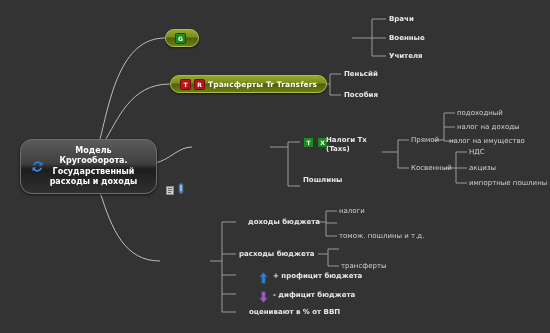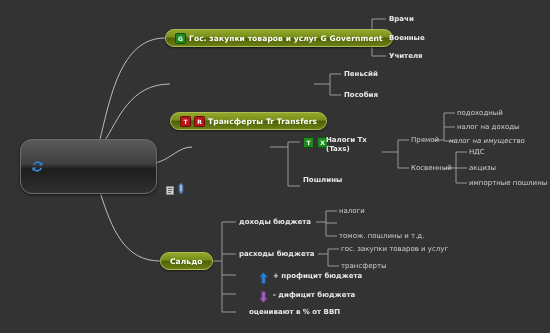--- a/index.html
+++ b/index.html
@@ -195,46 +195,49 @@
     </g>
   </svg>
 
   <div class="central">
     <span class="cycle-icon">
       <svg viewBox="0 0 16 16" width="15" height="15" xmlns="http://www.w3.org/2000/svg">
         <path d="M3.2 6.2 A5.2 5.2 0 0 1 12 4.2 L13.4 2.9 L13.4 7.0 L9.3 7.0 L10.9 5.6 A3.6 3.6 0 0 0 4.7 6.9 Z" fill="#2f7fd0"></path>
         <path d="M12.8 9.8 A5.2 5.2 0 0 1 4 11.8 L2.6 13.1 L2.6 9.0 L6.7 9.0 L5.1 10.4 A3.6 3.6 0 0 0 11.3 9.1 Z" fill="#3a8fe0"></path>
       </svg>
     </span>
+    <span class="central-text">Модель
+Кругооборота.
+Государственный
+расходы и доходы</span>
   </div>
 
   <span class="mini-ico" style="left:166px; top:180px;">
     <svg width="8" height="9" viewBox="0 0 8 9" xmlns="http://www.w3.org/2000/svg">
       <rect x="0.5" y="0.5" width="7" height="8" fill="#cfcfcf" stroke="#8a8a8a"></rect>
       <rect x="2" y="2" width="4" height="1" fill="#666"></rect>
       <rect x="2" y="4" width="4" height="1" fill="#666"></rect>
       <rect x="2" y="6" width="3" height="1" fill="#666"></rect>
     </svg>
   </span>
   <span class="mini-ico" style="left:178px; top:179px;">
     <svg width="6" height="11" viewBox="0 0 6 11" xmlns="http://www.w3.org/2000/svg">
       <rect x="1" y="0.5" width="4" height="10" rx="2" fill="#5b84b8" stroke="#3e5f8a"></rect>
       <rect x="2" y="2" width="2" height="6" fill="#9ab8dd"></rect>
     </svg>
   </span>
 
   <div class="gnode" style="left:165px; top:29px;">
     <span class="badge g">G</span>
-    <span class="glabel">Гос. закупки товаров и услуг G Government</span>
   </div>
   <span class="leaf" style="left:389px; top:15px;">Врачи</span>
   <span class="leaf" style="left:389px; top:34px;">Военные</span>
   <span class="leaf" style="left:389px; top:52px;">Учителя</span>
 
-  <div class="gnode" style="left:170px; top:75px;margin-top:37px;">
+  <div class="gnode" style="left:170px; top:75px;">
     <span class="badge t">T</span>
     <span class="badge r">R</span>
     <span class="glabel">Трансферты Tr Transfers</span>
   </div>
   <span class="leaf" style="left:344px; top:70px;">Пеньсйй</span>
   <span class="leaf" style="left:344px; top:91px;">Пособия</span>
 
 
   <span class="badge-pair" style="left:303px; top:137px;">
     <span class="badge tx">T</span>
@@ -243,31 +246,28 @@
   <span class="leaf two-line" style="left:326px; top:136px;">Налоги Tx
 (Taxs)</span>
 
   <span class="leaf" style="left:303px; top:176px;">Пошлины</span>
 
   <span class="leaf dim" style="left:411px; top:136px;">Прямой</span>
   <span class="leaf dim" style="left:411px; top:164px;">Косвенный</span>
 
   <span class="leaf dim" style="left:457px; top:109px;">подоходный</span>
   <span class="leaf dim" style="left:457px; top:123px;">налог на доходы</span>
-  <span class="leaf dim" style="left:449px; top:137px;font-style:italic;">налог на имущество</span>
+  <span class="leaf dim" style="left:449px; top:137px;">налог на имущество</span>
 
   <span class="leaf dim" style="left:469px; top:148px;">НДС</span>
   <span class="leaf dim" style="left:469px; top:164px;">акцизы</span>
   <span class="leaf dim" style="left:469px; top:179px;">импортные пошлины</span>
 
-  <div class="gnode" style="left:160px; top:252px;">
-    <span class="glabel">Сальдо</span>
-  </div>
-
-  <span class="leaf" style="left:239px; top:218px;">доходы бюджета</span>
+
+  <span class="leaf" style="left:248px; top:218px;">доходы бюджета</span>
   <span class="leaf" style="left:239px; top:250px;">расходы бюджета</span>
 
   <span class="arrow-ico" style="left:259px; top:269px;">
     <svg width="9" height="12" viewBox="0 0 9 12" xmlns="http://www.w3.org/2000/svg">
       <path d="M4.5 0.5 L8.3 5 L6.2 5 L6.2 11.3 L2.8 11.3 L2.8 5 L0.7 5 Z" fill="#2f7fd0" stroke="#1d5c9e" stroke-width="0.7"></path>
     </svg>
   </span>
   <span class="leaf" style="left:273px; top:272px;">+ профицит бюджета</span>
 
   <span class="arrow-ico" style="left:259px; top:288px;">
@@ -275,16 +275,15 @@
       <path d="M4.5 11.5 L0.7 7 L2.8 7 L2.8 0.7 L6.2 0.7 L6.2 7 L8.3 7 Z" fill="#a05fc0" stroke="#6f3d88" stroke-width="0.7"></path>
     </svg>
   </span>
   <span class="leaf" style="left:273px; top:291px;">- дифицит бюджета</span>
 
   <span class="leaf" style="left:249px; top:308px;">оценивают в % от ВВП</span>
 
   <span class="leaf dim" style="left:339px; top:207px;text-align:right;">налоги</span>
   <span class="leaf dim" style="left:339px; top:232px;">томож. пошлины и т.д.</span>
 
-  <span class="leaf dim" style="left:341px; top:245px;">гос. закупки товаров и услуг</span>
   <span class="leaf dim" style="left:341px; top:262px;">трансферты</span>
 
 </div>
 
 </body></html>

